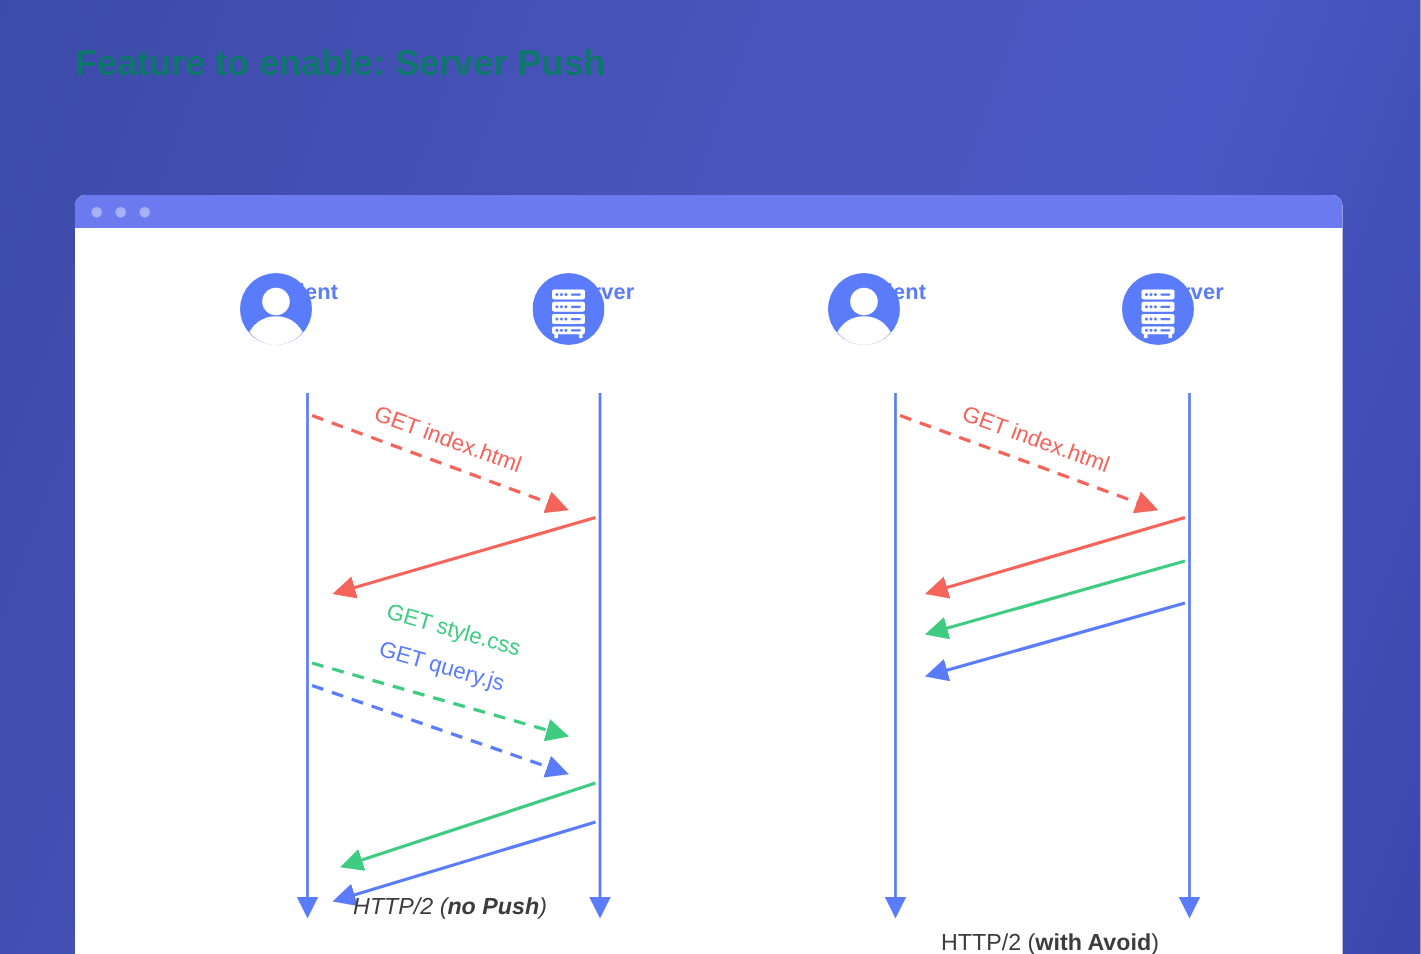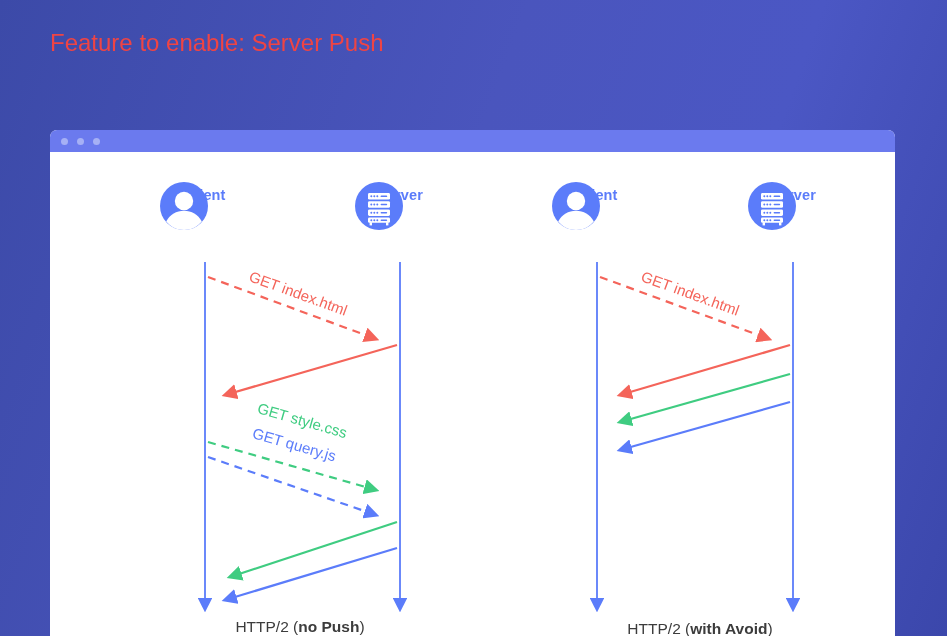--- a/index.html
+++ b/index.html
@@ -24,23 +24,23 @@
   }
   #metric-line {
     color: #ffffff;
     font-size: 25px;
     font-weight: 400;
     letter-spacing: 0.1px;
     line-height: 34px;
     white-space: nowrap;
   }
   #feature-line {
-    color: #ef4444;
+    color: #0f766e;
     font-size: 24px;
-    font-weight: 400;
+    font-weight: 700;
     line-height: 34px;
     margin-top: 4px;
     white-space: nowrap;
   }
 
   
   #browser-window {
     position: absolute;
     left: 50px;
     top: 130px;
@@ -218,21 +218,21 @@
 
         <line x1="347" y1="370" x2="180" y2="425" stroke="#3fcc81" stroke-width="2.2" marker-end="url(#ah-green-l)"></line>
 
         <line x1="347" y1="396" x2="175" y2="448" stroke="#5b7cfa" stroke-width="2.2" marker-end="url(#ah-blue-l)"></line>
       </svg>
 
       <div class="msg-label" style="left:200px; top:115px; color:#f4645a; transform:rotate(20deg);">GET index.html</div>
       <div class="msg-label" style="left:208px; top:247px; color:#3fcc81; transform:rotate(16deg);">GET style.css</div>
       <div class="msg-label" style="left:203px; top:272px; color:#5b7cfa; transform:rotate(16deg);">GET query.js</div>
 
-      <div class="caption" style="left:70px; top:466px;">
+      <div class="caption" style="left:70px; top:444px;font-style:italic;">
         <span>HTTP/2 (</span><b>no Push</b><span>)</span>
       </div>
     </div>
 
     <div class="diagram" id="diagram-with-push">
 
       <div class="actor" style="left:52px;">
         <svg class="actor-icon" viewBox="0 0 48 48">
           <circle cx="24" cy="24" r="24" fill="#5b7cfa"></circle>
           <circle cx="24" cy="19" r="9.2" fill="#ffffff"></circle>

